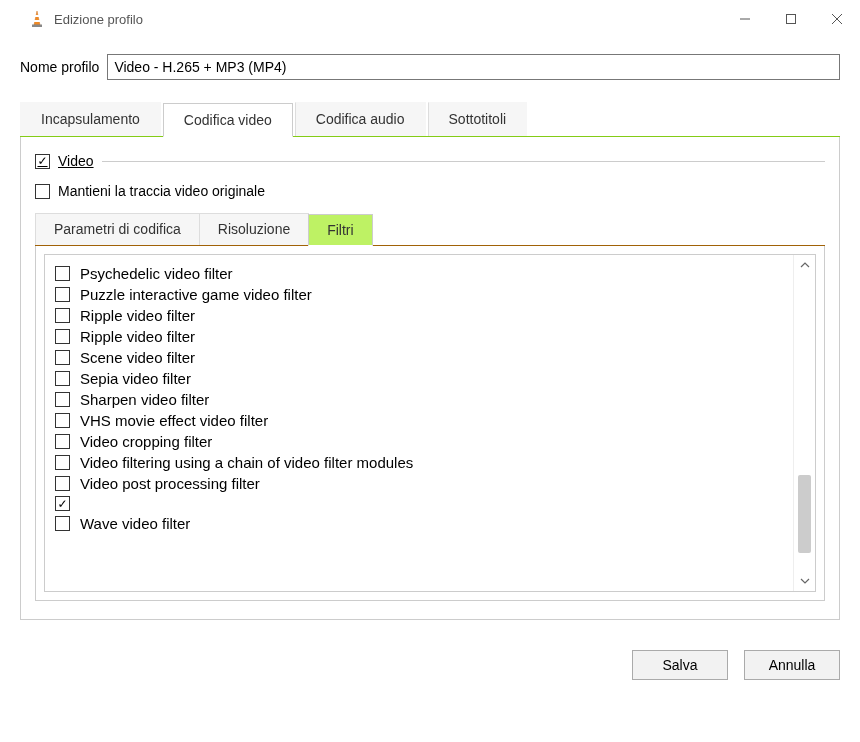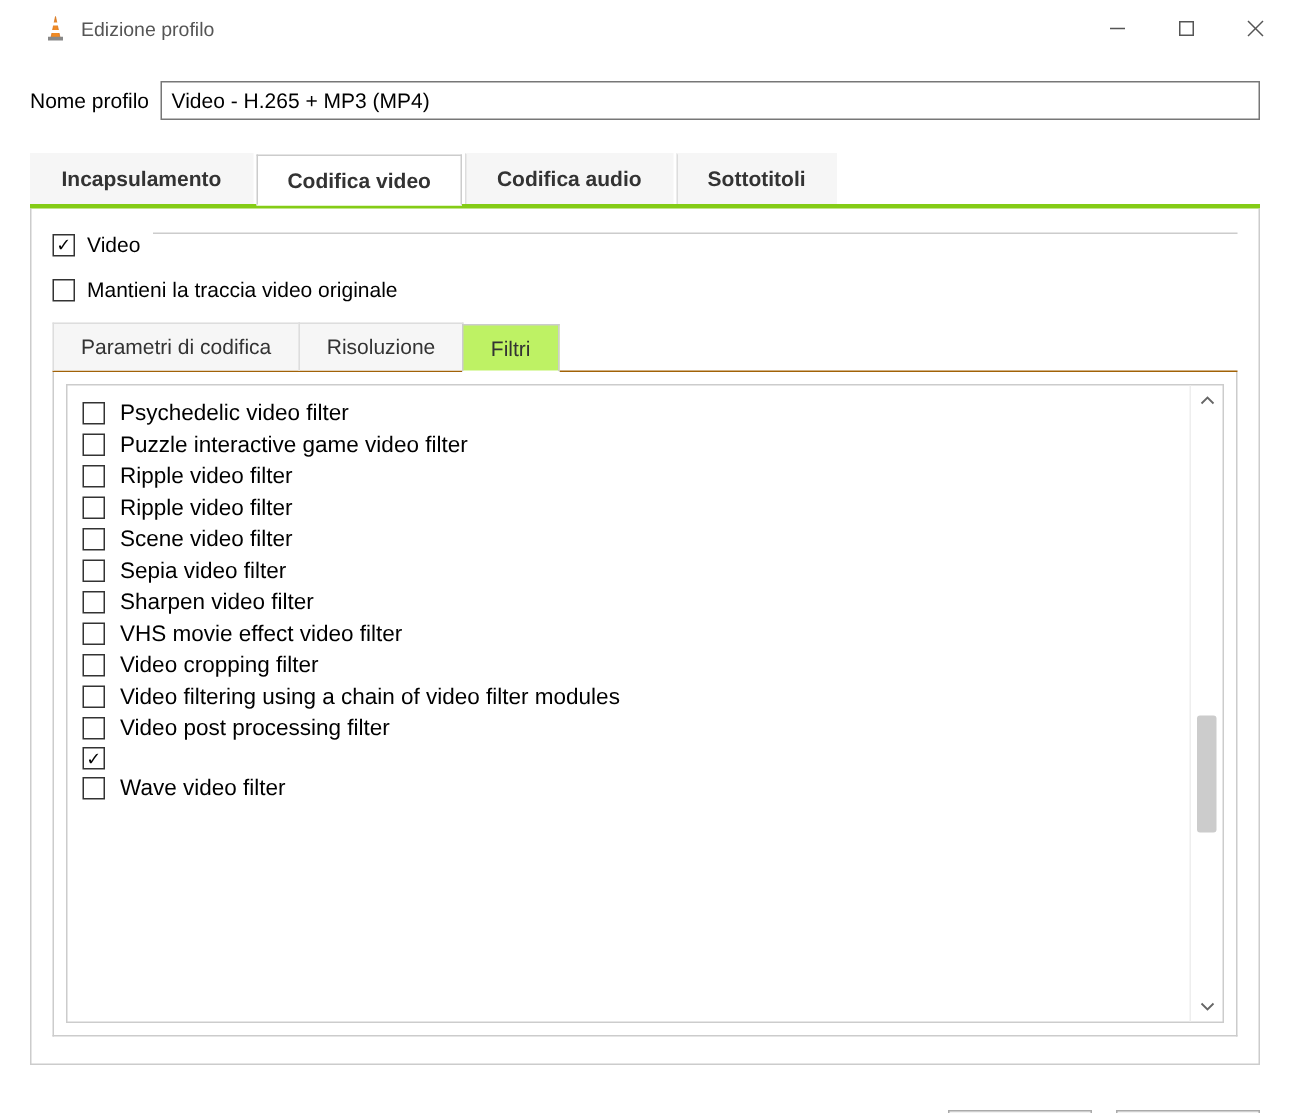--- a/index.html
+++ b/index.html
@@ -27,39 +27,39 @@
   display: flex; align-items: center; justify-content: center;
   color: #555; font-size: 14px;
 }
 .content { padding: 16px 20px 14px 20px; }
 .row-profile { display: flex; align-items: center; margin-bottom: 22px; }
 .row-profile label { margin-right: 8px; font-size: 14px; }
 .row-profile input {
   flex: 1; height: 26px; padding: 2px 6px;
   border: 1px solid #777; font-size: 14px; font-family: inherit;
 }
-.tabs-outer { display: flex; border-bottom: 3px solid #84cc16; font-weight: bold; }
+.tabs-outer { display: flex; border-bottom: 1px solid #84cc16; }
 .tab {
   padding: 8px 20px; font-size: 14px; color: #333;
   border: 1px solid transparent; border-bottom: none;
   cursor: default; background: #f6f6f6;
   margin-right: 2px;
 }
 .tab.sep { border-left: 1px solid #ddd; }
 .tab.active {
   background: #fff; border: 1px solid #ccc; border-bottom: 1px solid #fff;
   position: relative; top: 1px;
 }
 .panel-outer {
   border: 1px solid #ccc; border-top: none;
   padding: 16px 14px 18px 14px;
 }
 .group-video { margin-bottom: 14px; }
 .group-header {
-  display: flex; align-items: flex-start; gap: 2px;
+  display: flex; align-items: center; gap: 2px; text-decoration: underline;
 }
 .group-header .line { flex: 1; height: 1px; background: #ccc; margin-left: 6px; }
 .cb { width: 15px; height: 15px; border: 1px solid #333; display: inline-flex; align-items: center; justify-content: center; background: #fff; }
 .cb.checked::after { content: "✓"; font-size: 12px; line-height: 1; }
 .cb-label { display: flex; align-items: center; gap: 8px; font-size: 14px; }
 .cb-label.mb { margin-bottom: 14px; }
 .inner-tabs { display: flex; border-bottom: 1px solid #a16207; }
 .inner-tab {
   padding: 7px 18px; font-size: 14px; color: #333;
   border: 1px solid #ddd; border-bottom: none;
@@ -69,21 +69,21 @@
 .inner-tab.active {
   background: #bef264; border: 1px solid #ccc; border-bottom: 1px solid #fff;
   position: relative; top: 1px;
 }
 .filters-wrap {
   border: 1px solid #ccc; border-top: none;
   padding: 8px;
 }
 .filters-box {
   border: 1px solid #ccc;
-  height: 426px;
+  height: 338px;
   position: relative;
   text-decoration: underline;
 }
 .filters-list {
   position: absolute; left: 0; top: 0; right: 22px; bottom: 0;
   padding: 8px 6px;
   overflow: hidden;
 }
 .filter-row {
   display: flex; align-items: center; gap: 10px;

